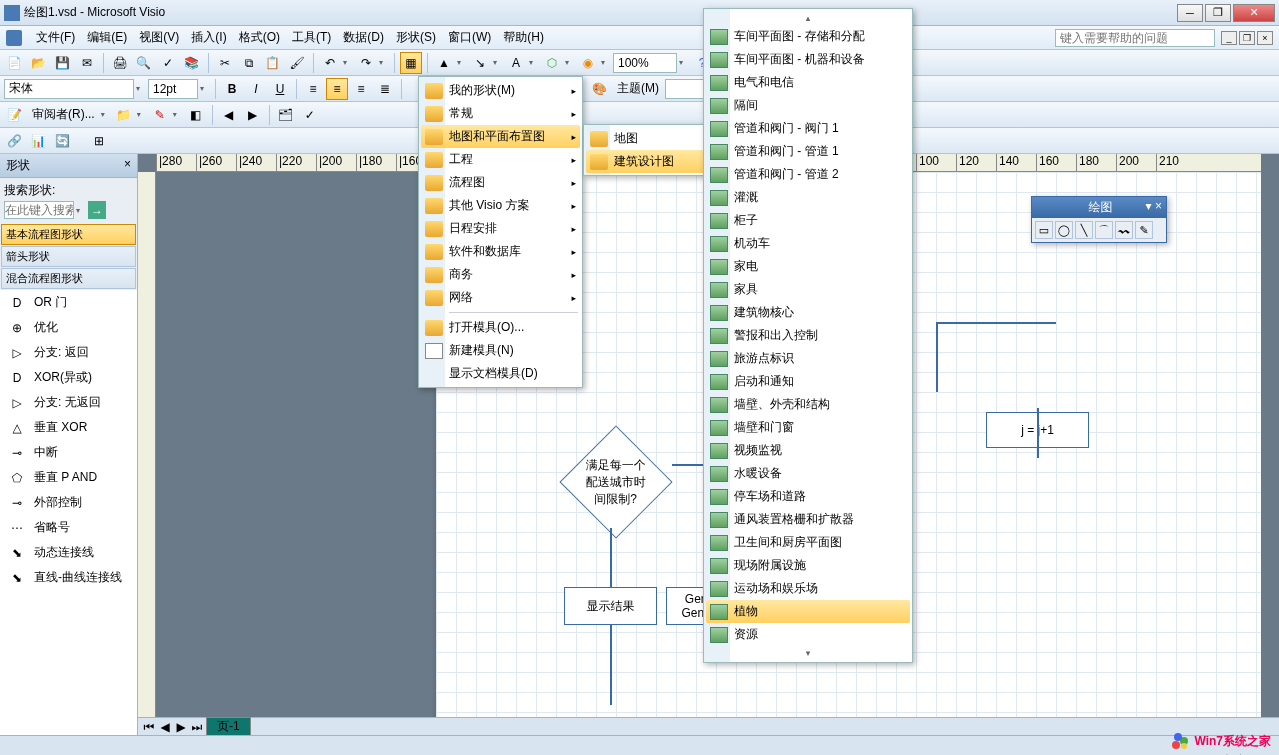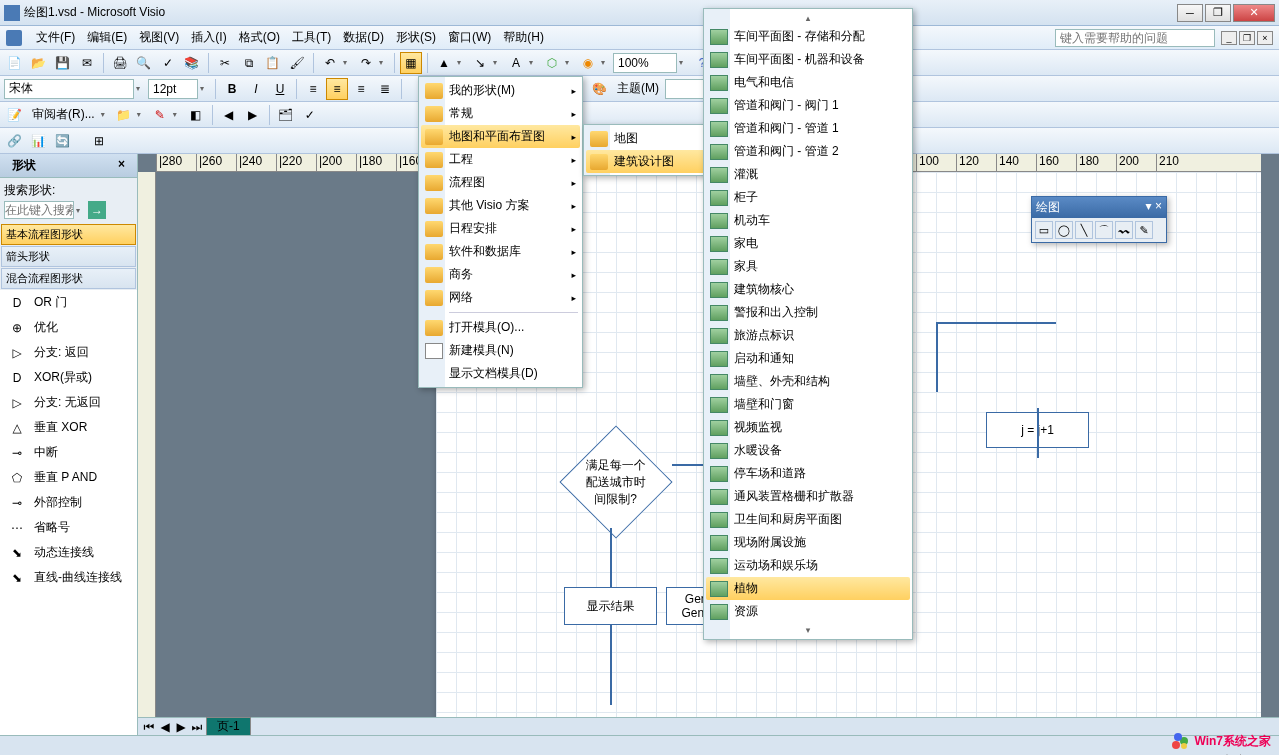--- a/index.html
+++ b/index.html
@@ -29,21 +29,21 @@
 .tsel { border: 1px solid #9bb; background: #fff; height: 20px; padding: 0 4px; display: flex; align-items: center; }
 .tsel.font { width: 130px; }
 .tsel.size { width: 50px; }
 .tsep { width: 1px; height: 20px; background: #b0c4de; margin: 0 3px; }
 .tdrop { width: 10px; font-size: 8px; color: #666; }
 .zoom { width: 64px; }
 
 
 .layout { display: flex; height: calc(755px - 26px - 24px - 26px - 26px - 26px - 26px - 20px); }
 .shapes-panel { width: 138px; background: #e8eef4; border-right: 1px solid #9bb; display: flex; flex-direction: column; }
-.shapes-panel .hdr { background: linear-gradient(#d0e0f0,#b8cce0); padding: 3px 12px; font-weight: bold; border-bottom: 1px solid #9bb; display: flex; justify-content: space-between; }
+.shapes-panel .hdr { background: linear-gradient(#d0e0f0,#b8cce0); padding: 3px 6px; font-weight: normal; border-bottom: 1px solid #9bb; display: flex; justify-content: space-between; }
 .shapes-panel .search { padding: 4px; font-size: 11px; }
 .shapes-panel .search input { width: 70px; border: 1px solid #9bb; height: 18px; }
 .shapes-panel .search .go { display: inline-block; width: 18px; height: 18px; background: #4a8; color: #fff; text-align: center; line-height: 18px; }
 .shapes-panel .cat { background: linear-gradient(#e8f0f8,#d8e4f0); padding: 2px 4px; border: 1px solid #b0c4de; cursor: pointer; font-size: 11px; margin: 1px; }
 .shapes-panel .cat.sel { background: linear-gradient(#ffe8a0,#ffd060); border-color: #c80; }
 .shapes-list { flex: 1; overflow-y: auto; background: #fff; }
 .shape-item { display: flex; align-items: center; padding: 4px 6px; gap: 6px; cursor: pointer; }
 .shape-glyph { width: 22px; height: 16px; display: flex; align-items: center; justify-content: center; }
 
 
@@ -66,21 +66,21 @@
 .menu-item:hover, .menu-item.hover { background: linear-gradient(#ffe8a0,#ffd060); border-radius: 2px; }
 .menu-item .micon { position: absolute; left: 4px; width: 18px; height: 16px; }
 .folder-icon { background: linear-gradient(#ffd870,#e8a830); border-radius: 2px; }
 .doc-icon { background: #fff; border: 1px solid #888; }
 .tpl-icon { background: linear-gradient(#a0d0a0,#60a060); border: 1px solid #486; }
 .menu-item .arrow { position: absolute; right: 4px; font-size: 9px; }
 .menu .sep { height: 1px; background: #ccd; margin: 3px 2px 3px 28px; }
 
 
 .float-tb { position: absolute; top: 196px; right: 112px; width: 136px; background: #e8eef4; border: 1px solid #3a6aa5; box-shadow: 2px 2px 6px rgba(0,0,0,.3); z-index: 50; }
-.float-tb .fhdr { background: linear-gradient(#5a8ac5,#3a6aa5); color: #fff; padding: 2px 4px; display: flex; justify-content: space-between; font-size: 11px; }
+.float-tb .fhdr { background: linear-gradient(#5a8ac5,#3a6aa5); color: #fff; padding: 2px 4px; display: flex; justify-content: flex-end; font-size: 11px; gap: 33px; }
 .float-tb .fbody { display: flex; padding: 3px; gap: 2px; }
 .float-tb .fbtn { width: 18px; height: 18px; border: 1px solid #b0c4de; display: flex; align-items: center; justify-content: center; cursor: pointer; font-size: 11px; }
 
 
 .page-tabs { position: absolute; bottom: 0; left: 0; right: 0; height: 18px; background: #d8e4f0; border-top: 1px solid #9bb; display: flex; align-items: center; padding: 0 4px; gap: 2px; font-size: 10px; }
 .page-tabs .nav { width: 14px; text-align: center; cursor: pointer; }
 .page-tabs .tab { background: #0f766e; border: 1px solid #888; padding: 0 10px; }
 
 
 .statusbar { height: 20px; background: #d8e4f0; border-top: 1px solid #9bb; display: flex; align-items: center; padding: 0 6px; }
@@ -384,20 +384,21 @@
 <div class="menu" id="menu2" style="left:583px;top:124px;width:132px">
     <div class="menu-item"><span class="micon folder-icon"></span>地图<span class="arrow">▸</span></div>
     <div class="menu-item hover"><span class="micon folder-icon"></span>建筑设计图<span class="arrow">▸</span></div>
   </div>
 <div class="menu" id="menu3" style="left:703px;top:8px;width:210px">
   <div style="text-align:center;font-size:9px;color:#666;padding:2px">▴</div>
   <div id="menu3-items">
       <div class="menu-item"><span class="micon tpl-icon"></span>车间平面图 - 存储和分配</div>
       <div class="menu-item"><span class="micon tpl-icon"></span>车间平面图 - 机器和设备</div>
       <div class="menu-item"><span class="micon tpl-icon"></span>电气和电信</div>
+      <div class="menu-item"><span class="micon tpl-icon"></span>隔间</div>
       <div class="menu-item"><span class="micon tpl-icon"></span>管道和阀门 - 阀门 1</div>
       <div class="menu-item"><span class="micon tpl-icon"></span>管道和阀门 - 管道 1</div>
       <div class="menu-item"><span class="micon tpl-icon"></span>管道和阀门 - 管道 2</div>
       <div class="menu-item"><span class="micon tpl-icon"></span>灌溉</div>
       <div class="menu-item"><span class="micon tpl-icon"></span>柜子</div>
       <div class="menu-item"><span class="micon tpl-icon"></span>机动车</div>
       <div class="menu-item"><span class="micon tpl-icon"></span>家电</div>
       <div class="menu-item"><span class="micon tpl-icon"></span>家具</div>
       <div class="menu-item"><span class="micon tpl-icon"></span>建筑物核心</div>
       <div class="menu-item"><span class="micon tpl-icon"></span>警报和出入控制</div>

